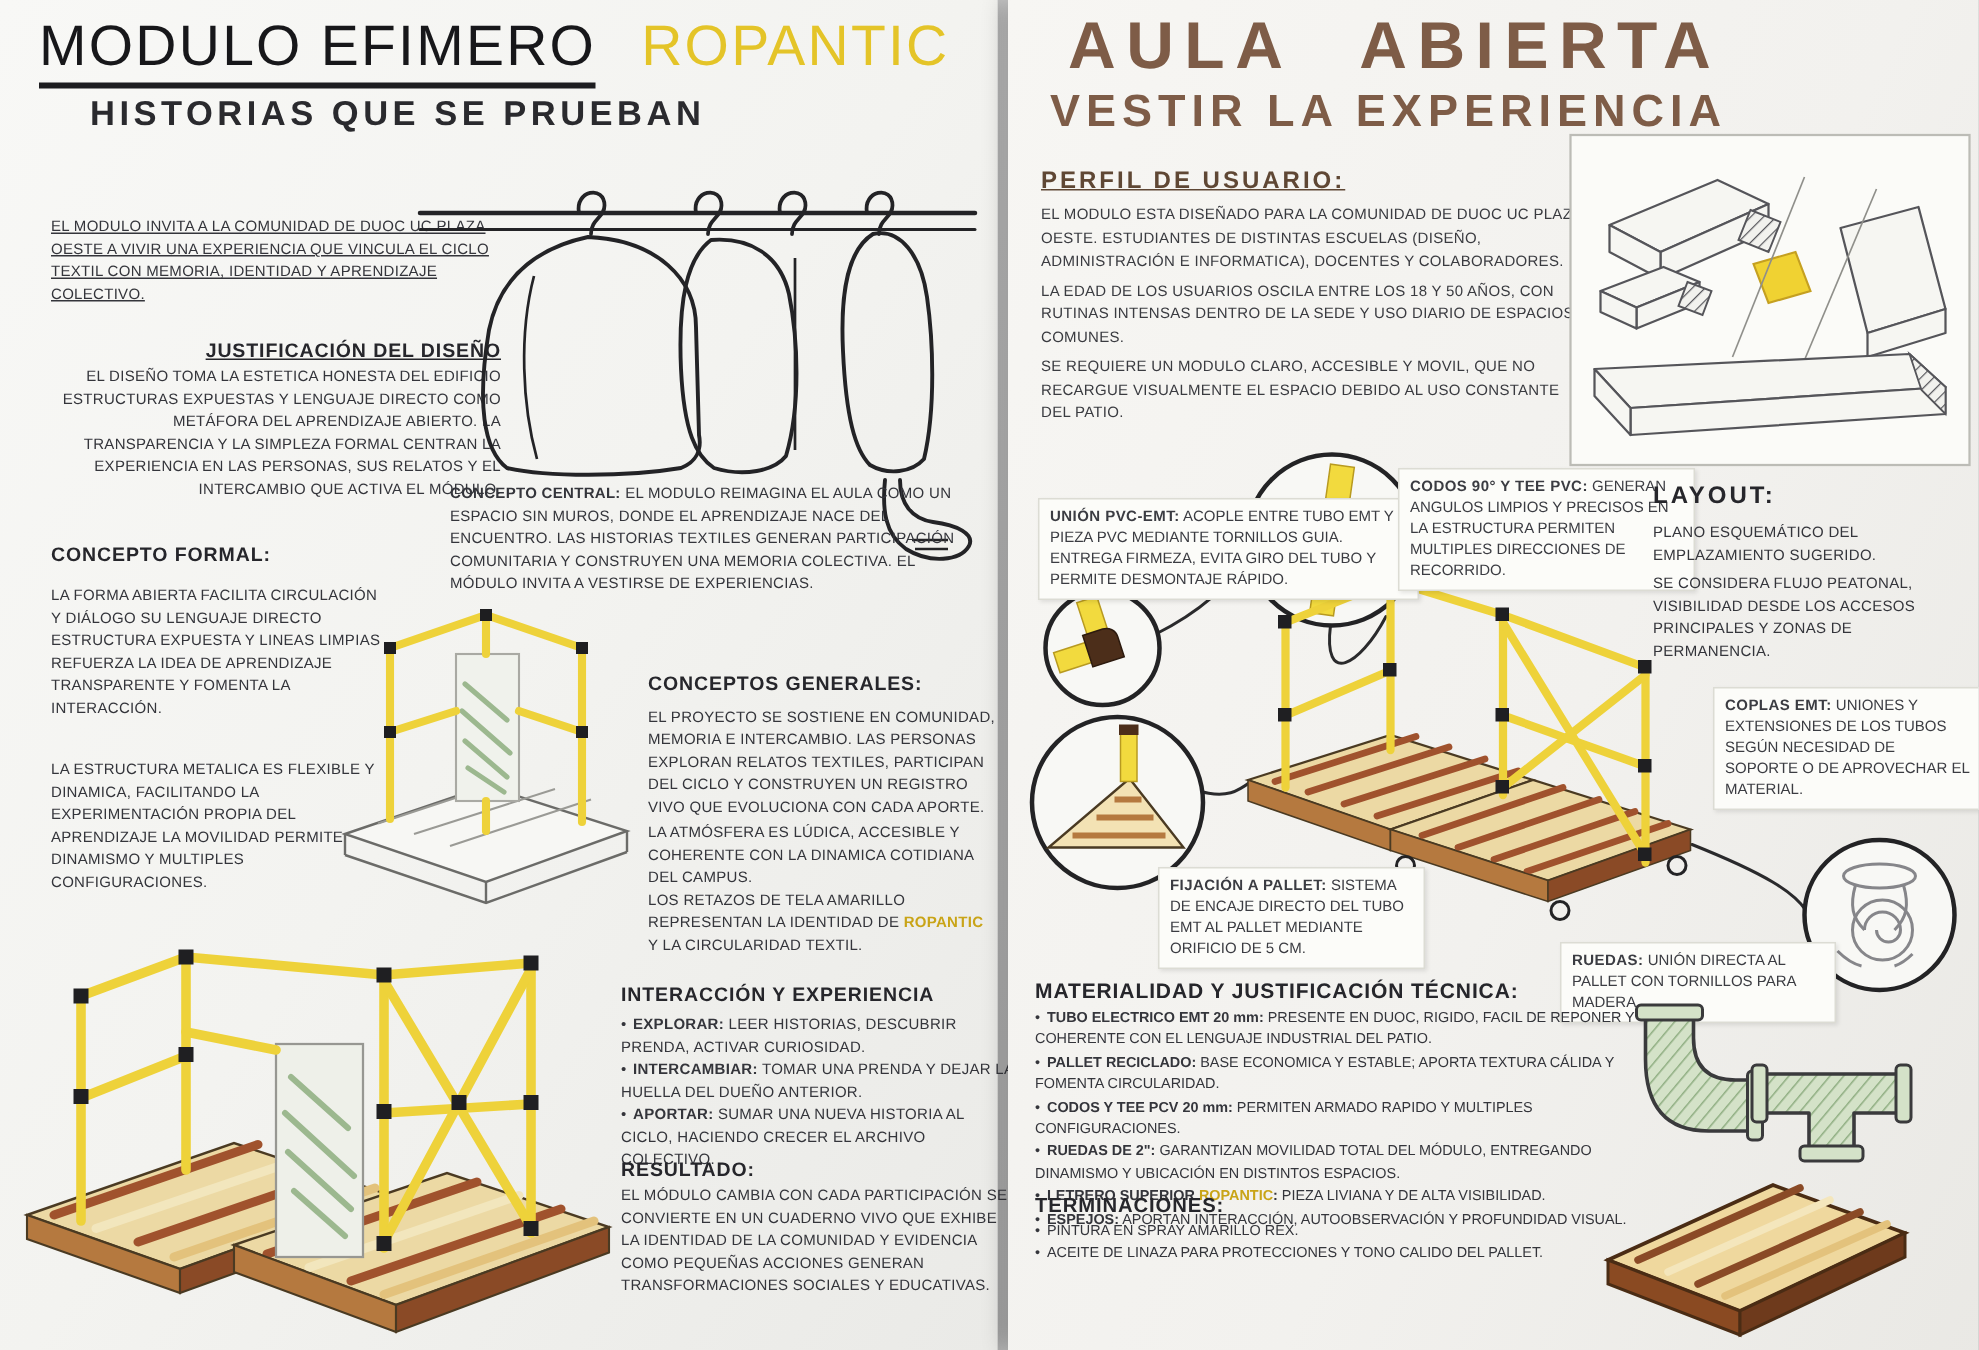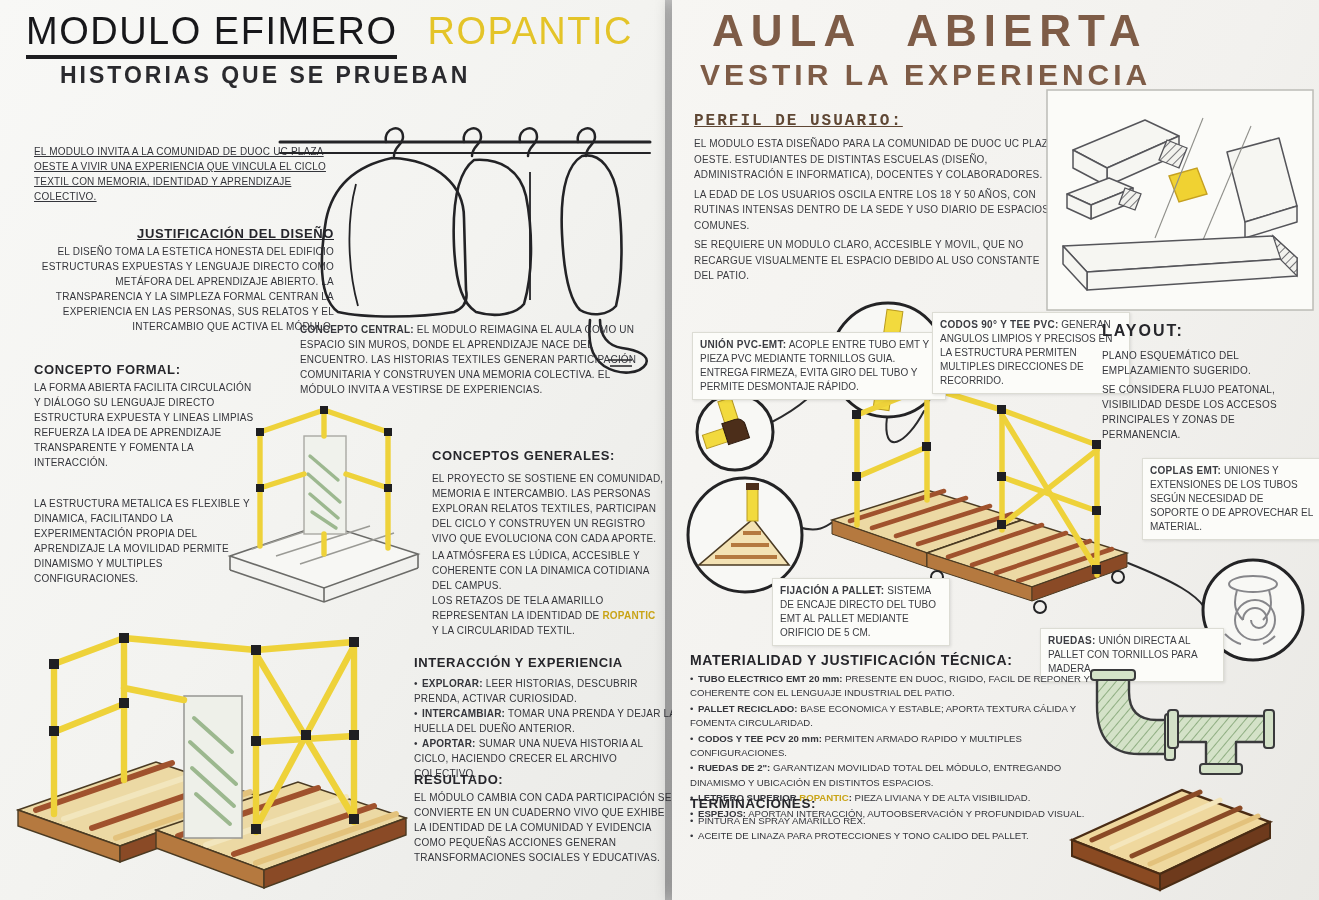--- a/index.html
+++ b/index.html
@@ -14,21 +14,21 @@
   .h{font-weight:bold;color:#26262b;font-size:13px;letter-spacing:.6px;}
   .h.u{text-decoration:underline;}
   .note{background:#fcfcf9;border:1px solid #dcdcd4;box-shadow:1px 1px 3px rgba(0,0,0,.10);padding:5px 7px;font-size:10px;line-height:1.4;color:#3b3c42;}
   .note b{letter-spacing:.3px;}
   .titleL{font-size:38px;font-weight:normal;letter-spacing:1.5px;color:#17171a;white-space:nowrap;}
   .titleL .blk{border-bottom:4px solid #1d1d20;padding-bottom:3px;}
   .titleL .yel{color:#e4c428;margin-left:30px;}
   .subL{font-size:23px;font-weight:bold;letter-spacing:3px;color:#2a2a2e;}
   .titleR{font-size:44px;font-weight:bold;letter-spacing:7px;word-spacing:28px;color:#7e5c47;white-space:nowrap;}
   .titleR2{font-size:30px;font-weight:bold;letter-spacing:4px;color:#7e5c47;white-space:nowrap;}
-  .hBrown{font-weight:bold;font-size:16px;letter-spacing:2px;color:#5f4734;text-decoration:underline;font-family:Liberation Mono, monospace;}
+  .hBrown{font-weight:bold;font-size:16px;letter-spacing:2px;color:#5f4734;text-decoration:underline;}
   .brandY{color:#c9a417;font-weight:bold;}
   .bullet{display:inline-block;width:8px;}
   .mi{font-size:9.6px;line-height:1.5;color:#34353b;margin-bottom:1px;}
   svg{display:block;}
 </style>
 </head>
 <body>
 
 <div class="stage">
 
@@ -41,21 +41,21 @@
 
     <div class="abs p" style="left:34px;top:144px;width:322px;text-decoration:underline;">EL MODULO INVITA A LA COMUNIDAD DE DUOC UC PLAZA OESTE A VIVIR UNA EXPERIENCIA QUE VINCULA EL CICLO TEXTIL CON MEMORIA, IDENTIDAD Y APRENDIZAJE COLECTIVO.</div>
 
     <div class="abs" style="left:34px;top:226px;width:300px;text-align:right;">
       <div class="h u">JUSTIFICACIÓN DEL DISEÑO</div>
       <div class="p" style="margin-top:3px;">EL DISEÑO TOMA LA ESTETICA HONESTA DEL EDIFICIO ESTRUCTURAS EXPUESTAS Y LENGUAJE DIRECTO COMO METÁFORA DEL APRENDIZAJE ABIERTO. LA TRANSPARENCIA Y LA SIMPLEZA FORMAL CENTRAN LA EXPERIENCIA EN LAS PERSONAS, SUS RELATOS Y EL INTERCAMBIO QUE ACTIVA EL MÓDULO.</div>
     </div>
 
     <div class="abs" style="left:34px;top:362px;width:225px;">
       <div class="h">CONCEPTO FORMAL:</div>
-      <div class="p" style="margin-top:3px;">LA FORMA ABIERTA FACILITA CIRCULACIÓN Y DIÁLOGO SU LENGUAJE DIRECTO ESTRUCTURA EXPUESTA Y LINEAS LIMPIAS REFUERZA LA IDEA DE APRENDIZAJE TRANSPARENTE Y FOMENTA LA INTERACCIÓN.</div>
+      <div class="p" style="margin-top:13px;">LA FORMA ABIERTA FACILITA CIRCULACIÓN Y DIÁLOGO SU LENGUAJE DIRECTO ESTRUCTURA EXPUESTA Y LINEAS LIMPIAS REFUERZA LA IDEA DE APRENDIZAJE TRANSPARENTE Y FOMENTA LA INTERACCIÓN.</div>
       <div class="p" style="margin-top:26px;">LA ESTRUCTURA METALICA ES FLEXIBLE Y DINAMICA, FACILITANDO LA EXPERIMENTACIÓN PROPIA DEL APRENDIZAJE LA MOVILIDAD PERMITE DINAMISMO Y MULTIPLES CONFIGURACIONES.</div>
     </div>
 
     <svg class="abs" style="left:268px;top:100px;" width="394" height="218" viewBox="0 0 394 218">
       <g fill="none" stroke="#232326" stroke-width="3" stroke-linecap="round">
         <path d="M12,42 H382"></path>
         <path d="M12,53 H382" stroke-width="2"></path>
         <path d="M118,42 c-3,-15 17,-19 17,-5 c0,8 -9,9 -9,19" stroke-width="2.5"></path>
         <path d="M196,42 c-3,-15 17,-19 17,-5 c0,8 -9,9 -9,19" stroke-width="2.5"></path>
         <path d="M252,42 c-3,-15 17,-19 17,-5 c0,8 -9,9 -9,19" stroke-width="2.5"></path>

